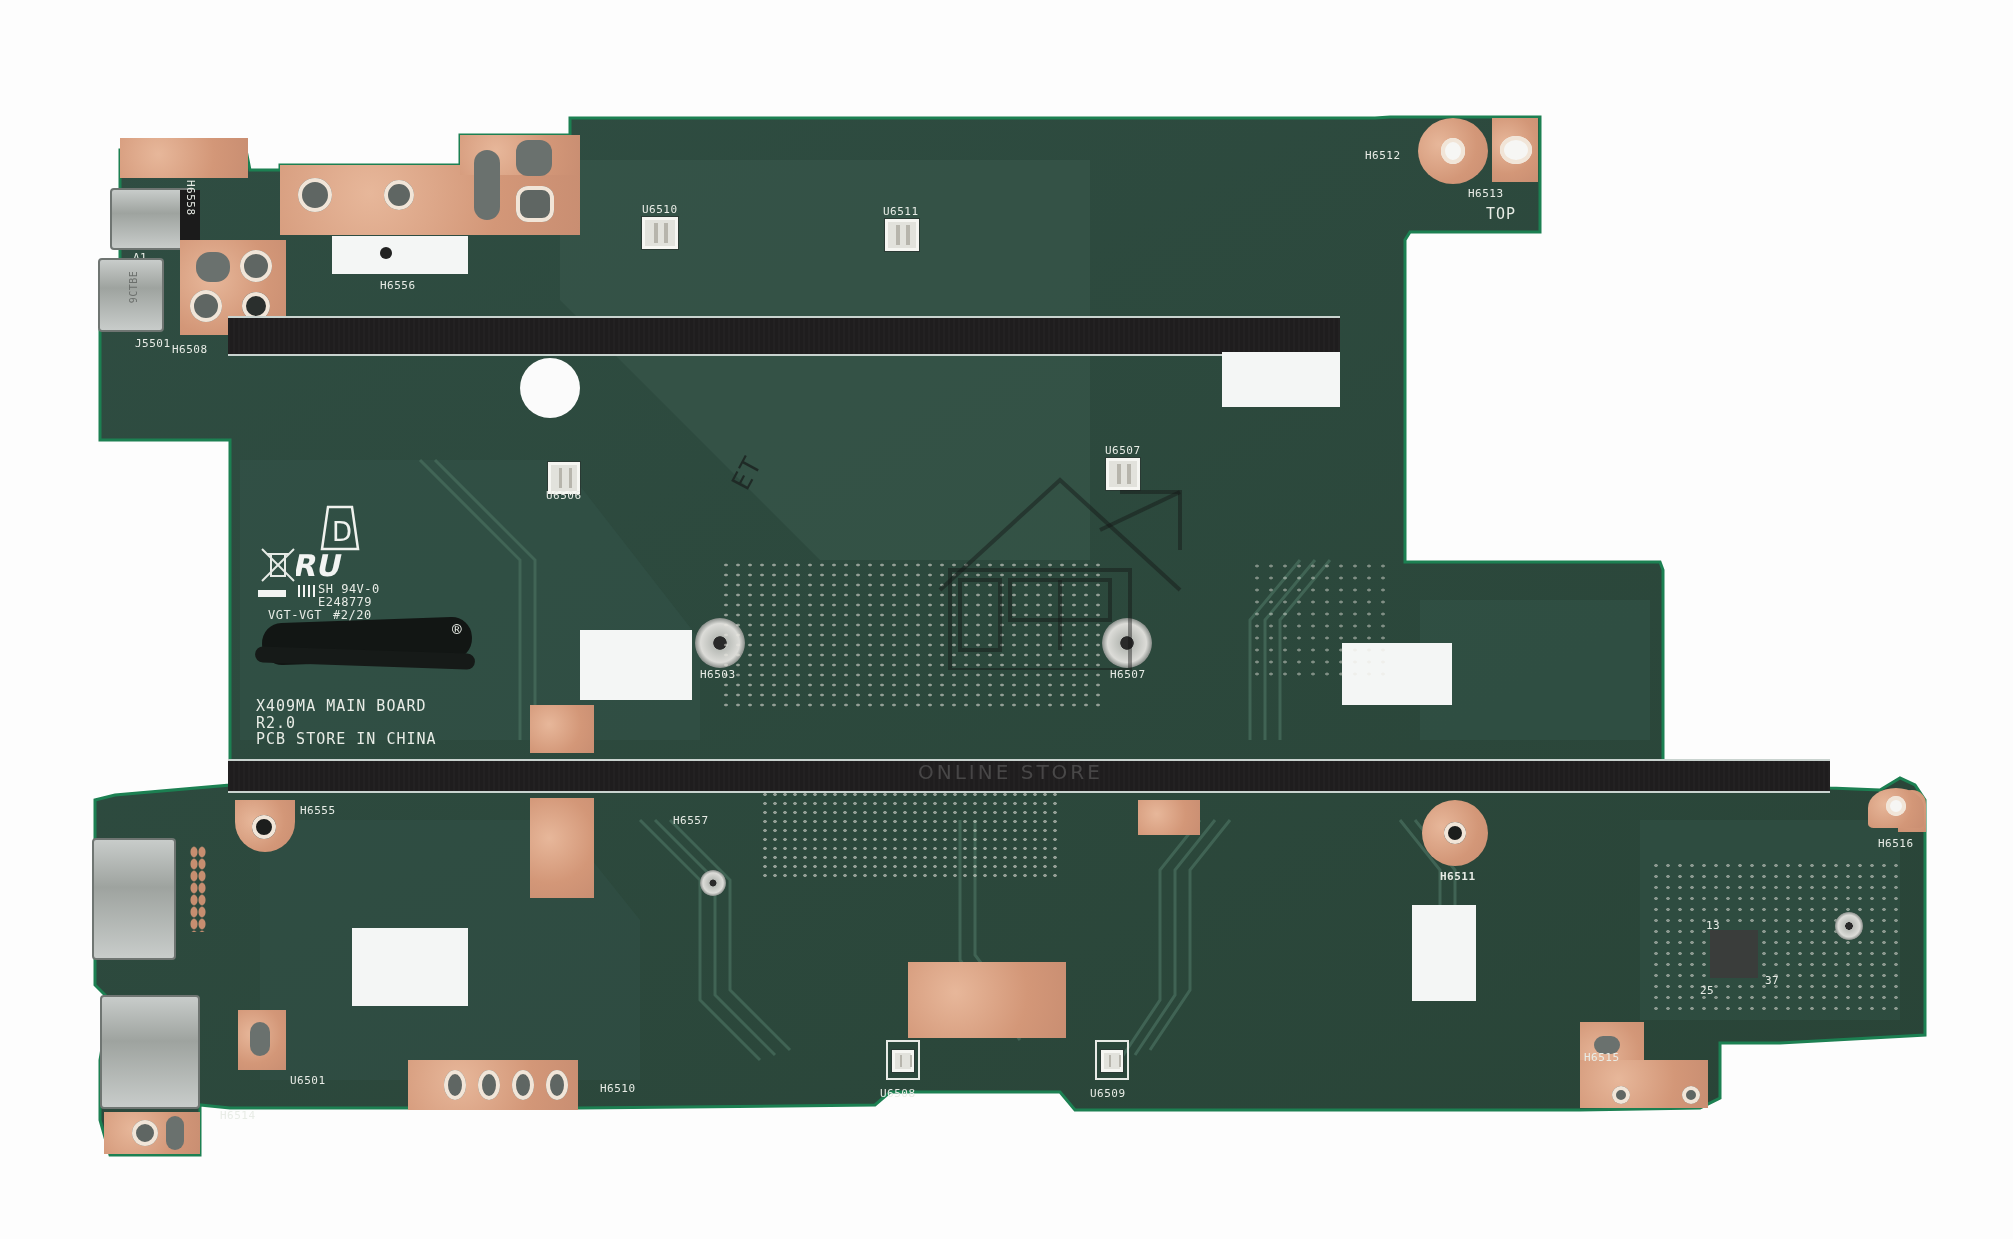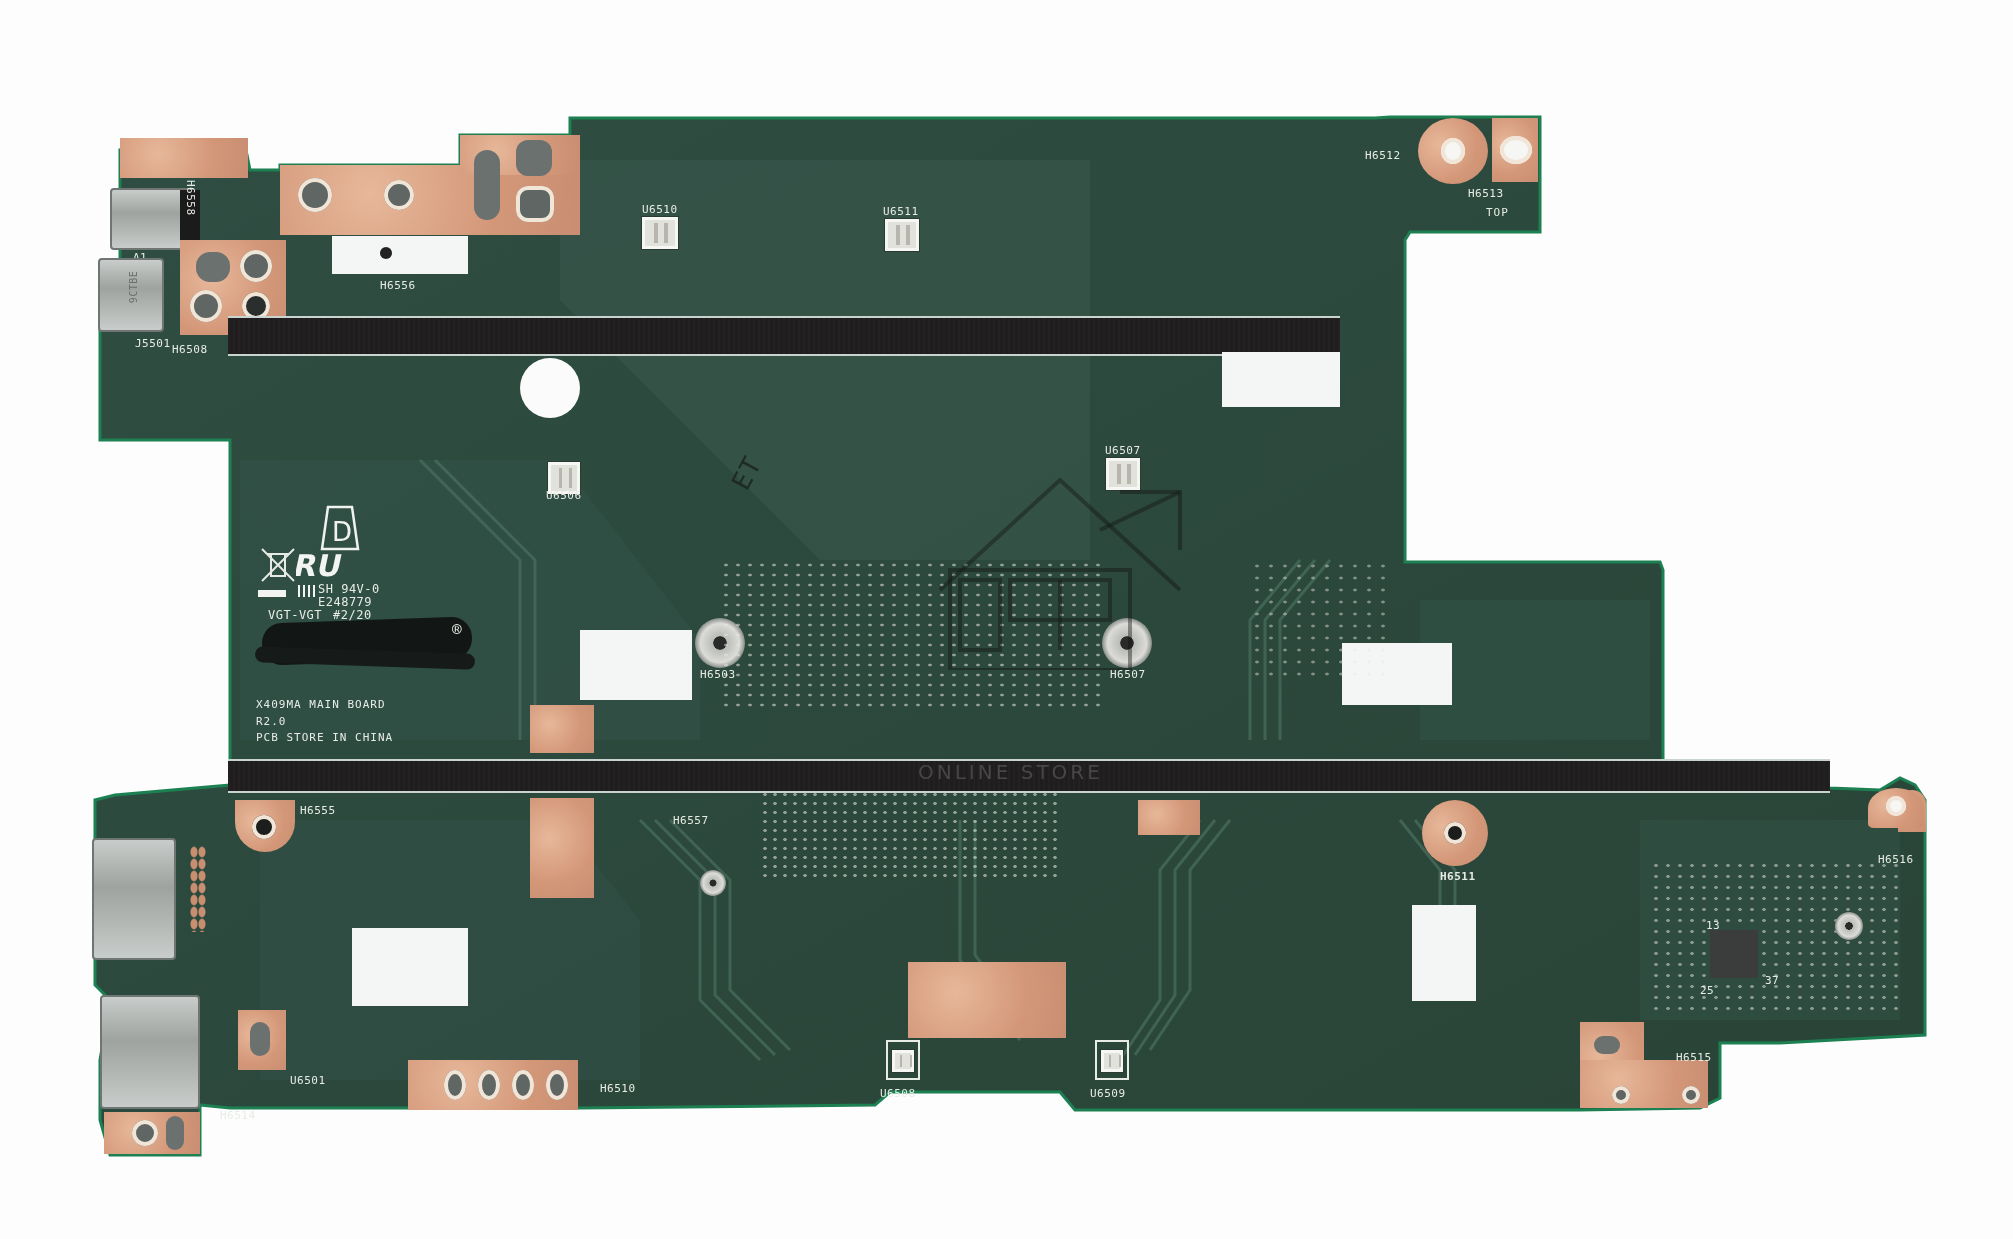--- a/index.html
+++ b/index.html
@@ -1,20 +1,20 @@
 <!DOCTYPE html>
 <html><head>
 <meta charset="utf-8">
 <style>
   html,body{margin:0;padding:0;}
   body{width:2013px;height:1239px;background:#fdfdfd;position:relative;overflow:hidden;font-family:"DejaVu Sans Mono","Liberation Mono",monospace;}
   .abs{position:absolute;}
   #board{position:absolute;left:0;top:0;width:2013px;height:1239px;}
   .silk{position:absolute;color:#e8ece6;font-family:"DejaVu Sans Mono","Liberation Mono",monospace;font-size:11px;letter-spacing:0.5px;white-space:nowrap;line-height:1;}
-  .silk.big{font-size:11px;letter-spacing:1px;}
+  .silk.big{font-size:15px;letter-spacing:1px;}
   .silk.vert{transform:rotate(90deg);transform-origin:left top;}
   .pad{position:absolute;background:#d9a07f;background-image:radial-gradient(circle at 30% 40%,#e7b79a 0,#d39778 60%,#c98e72 100%);}
   .hole{position:absolute;border-radius:50%;background:#5f6663;box-shadow:0 0 0 4px #f1e5d8 inset;}
   .hole.white{background:#f6f6f4;}
   .slot{position:absolute;border-radius:14px;background:#6a716e;}
   .strip{position:absolute;background:#1f1d1e;background-image:repeating-linear-gradient(90deg,rgba(255,255,255,0.02) 0 2px,transparent 2px 5px);border-top:2px solid #c9d3cf;border-bottom:2px solid #c9d3cf;}
   .label-pad{position:absolute;background:#f4f6f5;}
   .chip{position:absolute;background:#e2e2dc;border:3px solid #f6f6f2;box-shadow:0 0 0 1px #2a3a34;}
   .chip::after{content:"";position:absolute;left:30%;top:12%;width:12%;height:76%;background:#b7b5ac;box-shadow:10px 0 0 #b7b5ac;}
   .standoff{position:absolute;border-radius:50%;background:radial-gradient(circle,#2a2a2a 0 18%,#b9bcb7 20%,#dcdcd8 55%,#8c918d 70%,#2f3a35 74%,#e9eee9 78%,#1f3a2e 84%);}
@@ -204,28 +204,28 @@
   <div class="abs" style="left:1650px;top:860px;width:250px;height:150px;background-image:radial-gradient(#e8e6df 1.5px,transparent 2px);background-size:12px 11px;opacity:0.5;"></div>
   <div class="abs" style="left:1710px;top:930px;width:48px;height:48px;background:#3a3d3b;"></div>
   <span class="silk" style="left:1706px;top:920px;">13</span>
   <span class="silk" style="left:1700px;top:985px;">25</span>
   <span class="silk" style="left:1765px;top:975px;">37</span>
   <div class="standoff" style="left:1835px;top:912px;width:28px;height:28px;"></div>
 
   <div class="pad" style="left:1898px;top:790px;width:28px;height:42px;border-radius:14px 14px 0 0;"></div>
   <div class="pad" style="left:1868px;top:788px;width:56px;height:40px;border-radius:50% 50% 10% 10%;"></div>
   <div class="hole white" style="left:1886px;top:796px;width:20px;height:20px;"></div>
-  <span class="silk" style="left:1878px;top:838px;margin-top:16px;">H6516</span>
+  <span class="silk" style="left:1878px;top:838px;">H6516</span>
 
   <div class="pad" style="left:1580px;top:1022px;width:64px;height:86px;"></div>
   <div class="pad" style="left:1580px;top:1060px;width:128px;height:48px;"></div>
   <div class="slot" style="left:1594px;top:1036px;width:26px;height:18px;"></div>
   <div class="hole" style="left:1612px;top:1086px;width:18px;height:18px;"></div>
   <div class="hole" style="left:1682px;top:1086px;width:18px;height:18px;"></div>
-  <span class="silk" style="left:1676px;top:1052px;">H6515</span>
+  <span class="silk" style="left:1584px;top:1052px;">H6515</span>
 
   <svg class="abs" style="left:900px;top:470px" width="340" height="200">
     <g fill="none" stroke="rgba(20,20,20,0.42)" stroke-width="4">
       <polyline points="40,120 160,10 280,120"></polyline>
       <polyline points="220,22 280,22 280,80"></polyline>
       <line x1="200" y1="60" x2="280" y2="22"></line>
       <rect x="50" y="100" width="180" height="100"></rect>
       <rect x="60" y="110" width="40" height="70"></rect>
       <rect x="110" y="110" width="100" height="40"></rect>
       <line x1="160" y1="110" x2="160" y2="180"></line>

